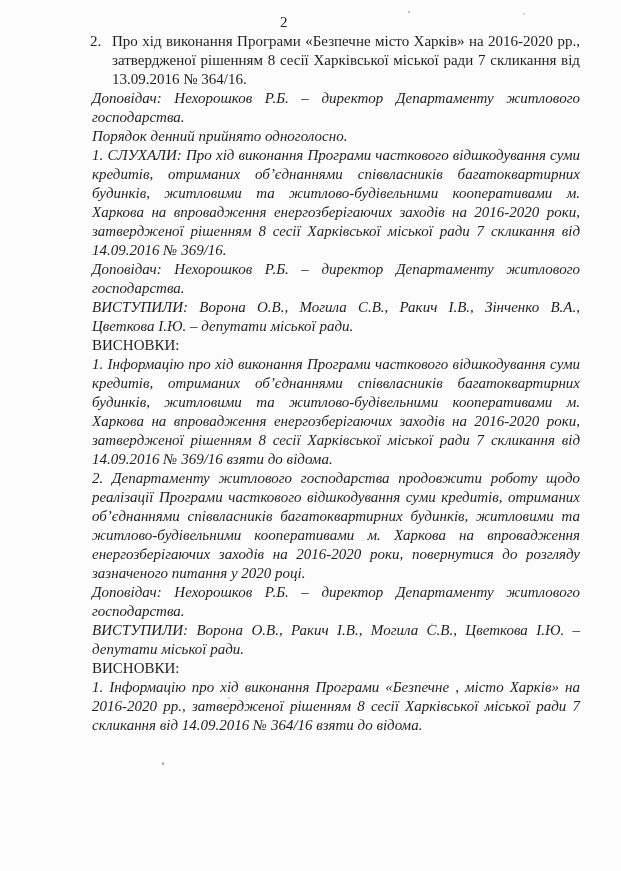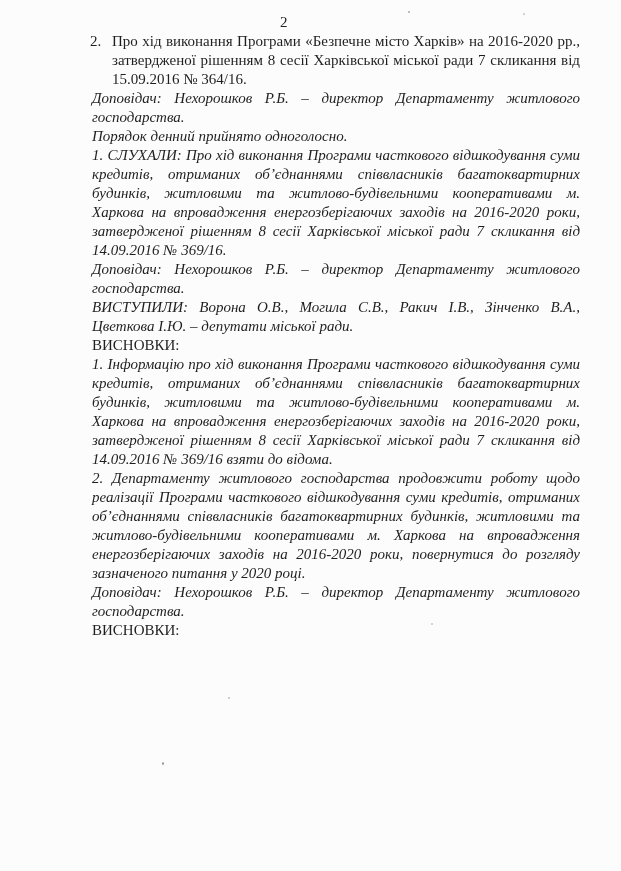--- a/index.html
+++ b/index.html
@@ -38,35 +38,37 @@
 </style>
 </head>
 <body>
 
 <div class="page">
 
   <div class="page-number">2</div>
 
   <div class="agenda-item">
     <span class="marker">2.</span>
-    <span class="item-text">Про хід виконання Програми «Безпечне місто Харків» на 2016-2020 рр., затвердженої рішенням 8 сесії Харківської міської ради 7 скликання від 15.09.2016 № 364/16.</span>
+    <span class="item-text">Про хід виконання Програми «Безпечне місто Харків» на 2016-2020 рр., затвердженої рішенням 8 сесії Харківської міської ради 7 скликання від 13.09.2016 № 364/16.</span>
   </div>
   <p class="i j indent20">Доповідач: Нехорошков Р.Б. – директор Департаменту житлового господарства.</p>
 
   <p class="i mt-note">Порядок денний прийнято одноголосно.</p>
 
   <p class="j mt-section">1. СЛУХАЛИ: Про хід виконання Програми часткового відшкодування суми кредитів, отриманих об’єднаннями співвласників багатоквартирних будинків, житловими та житлово-будівельними кооперативами м. Харкова на впровадження енергозберігаючих заходів на 2016-2020 роки, затвердженої рішенням 8 сесії Харківської міської ради 7 скликання від 14.09.2016 № 369/16.</p>
   <p class="i j mt-speaker">Доповідач: Нехорошков Р.Б. – директор Департаменту житлового господарства.</p>
   <p class="j mt-para">ВИСТУПИЛИ: Ворона О.В., Могила С.В., Ракич І.В., Зінченко В.А., Цветкова І.Ю. – депутати міської ради.</p>
   <p class="mt-para">ВИСНОВКИ:</p>
   <p class="j">1. Інформацію про хід виконання Програми часткового відшкодування суми кредитів, отриманих об’єднаннями співвласників багатоквартирних будинків, житловими та житлово-будівельними кооперативами м. Харкова на впровадження енергозберігаючих заходів на 2016-2020 роки, затвердженої рішенням 8 сесії Харківської міської ради 7 скликання від 14.09.2016 № 369/16 взяти до відома.</p>
   <p class="j">2. Департаменту житлового господарства продовжити роботу щодо реалізації Програми часткового відшкодування суми кредитів, отриманих об’єднаннями співвласників багатоквартирних будинків, житловими та житлово-будівельними кооперативами м. Харкова на впровадження енергозберігаючих заходів на 2016-2020 роки, повернутися до розгляду зазначеного питання у 2020 році.</p>
 
   <p class="i j mt-speaker">Доповідач: Нехорошков Р.Б. – директор Департаменту житлового господарства.</p>
+  <p class="j mt-para">ВИСТУПИЛИ: Ворона О.В., Ракич І.В., Могила С.В., Цветкова І.Ю. – депутати міської ради.</p>
   <p class="mt-para">ВИСНОВКИ:</p>
+  <p class="j">1. Інформацію про хід виконання Програми «Безпечне , місто Харків» на 2016-2020 рр., затвердженої рішенням 8 сесії Харківської міської ради 7 скликання від 14.09.2016 № 364/16 взяти до відома.</p>
 
   <i class="speck" style="left:408px; top:11px; width:2px; height:2px; opacity:.45;"></i>
   <i class="speck" style="left:523px; top:13px; width:2px; height:2px; opacity:.3;"></i>
   <i class="speck" style="left:431px; top:623px; width:2px; height:2px; opacity:.3;"></i>
   <i class="speck" style="left:228px; top:697px; width:2px; height:2px; opacity:.35;"></i>
   <i class="speck" style="left:162px; top:762px; width:2px; height:3px; opacity:.55;"></i>
 
 </div>
 
 </body></html>

